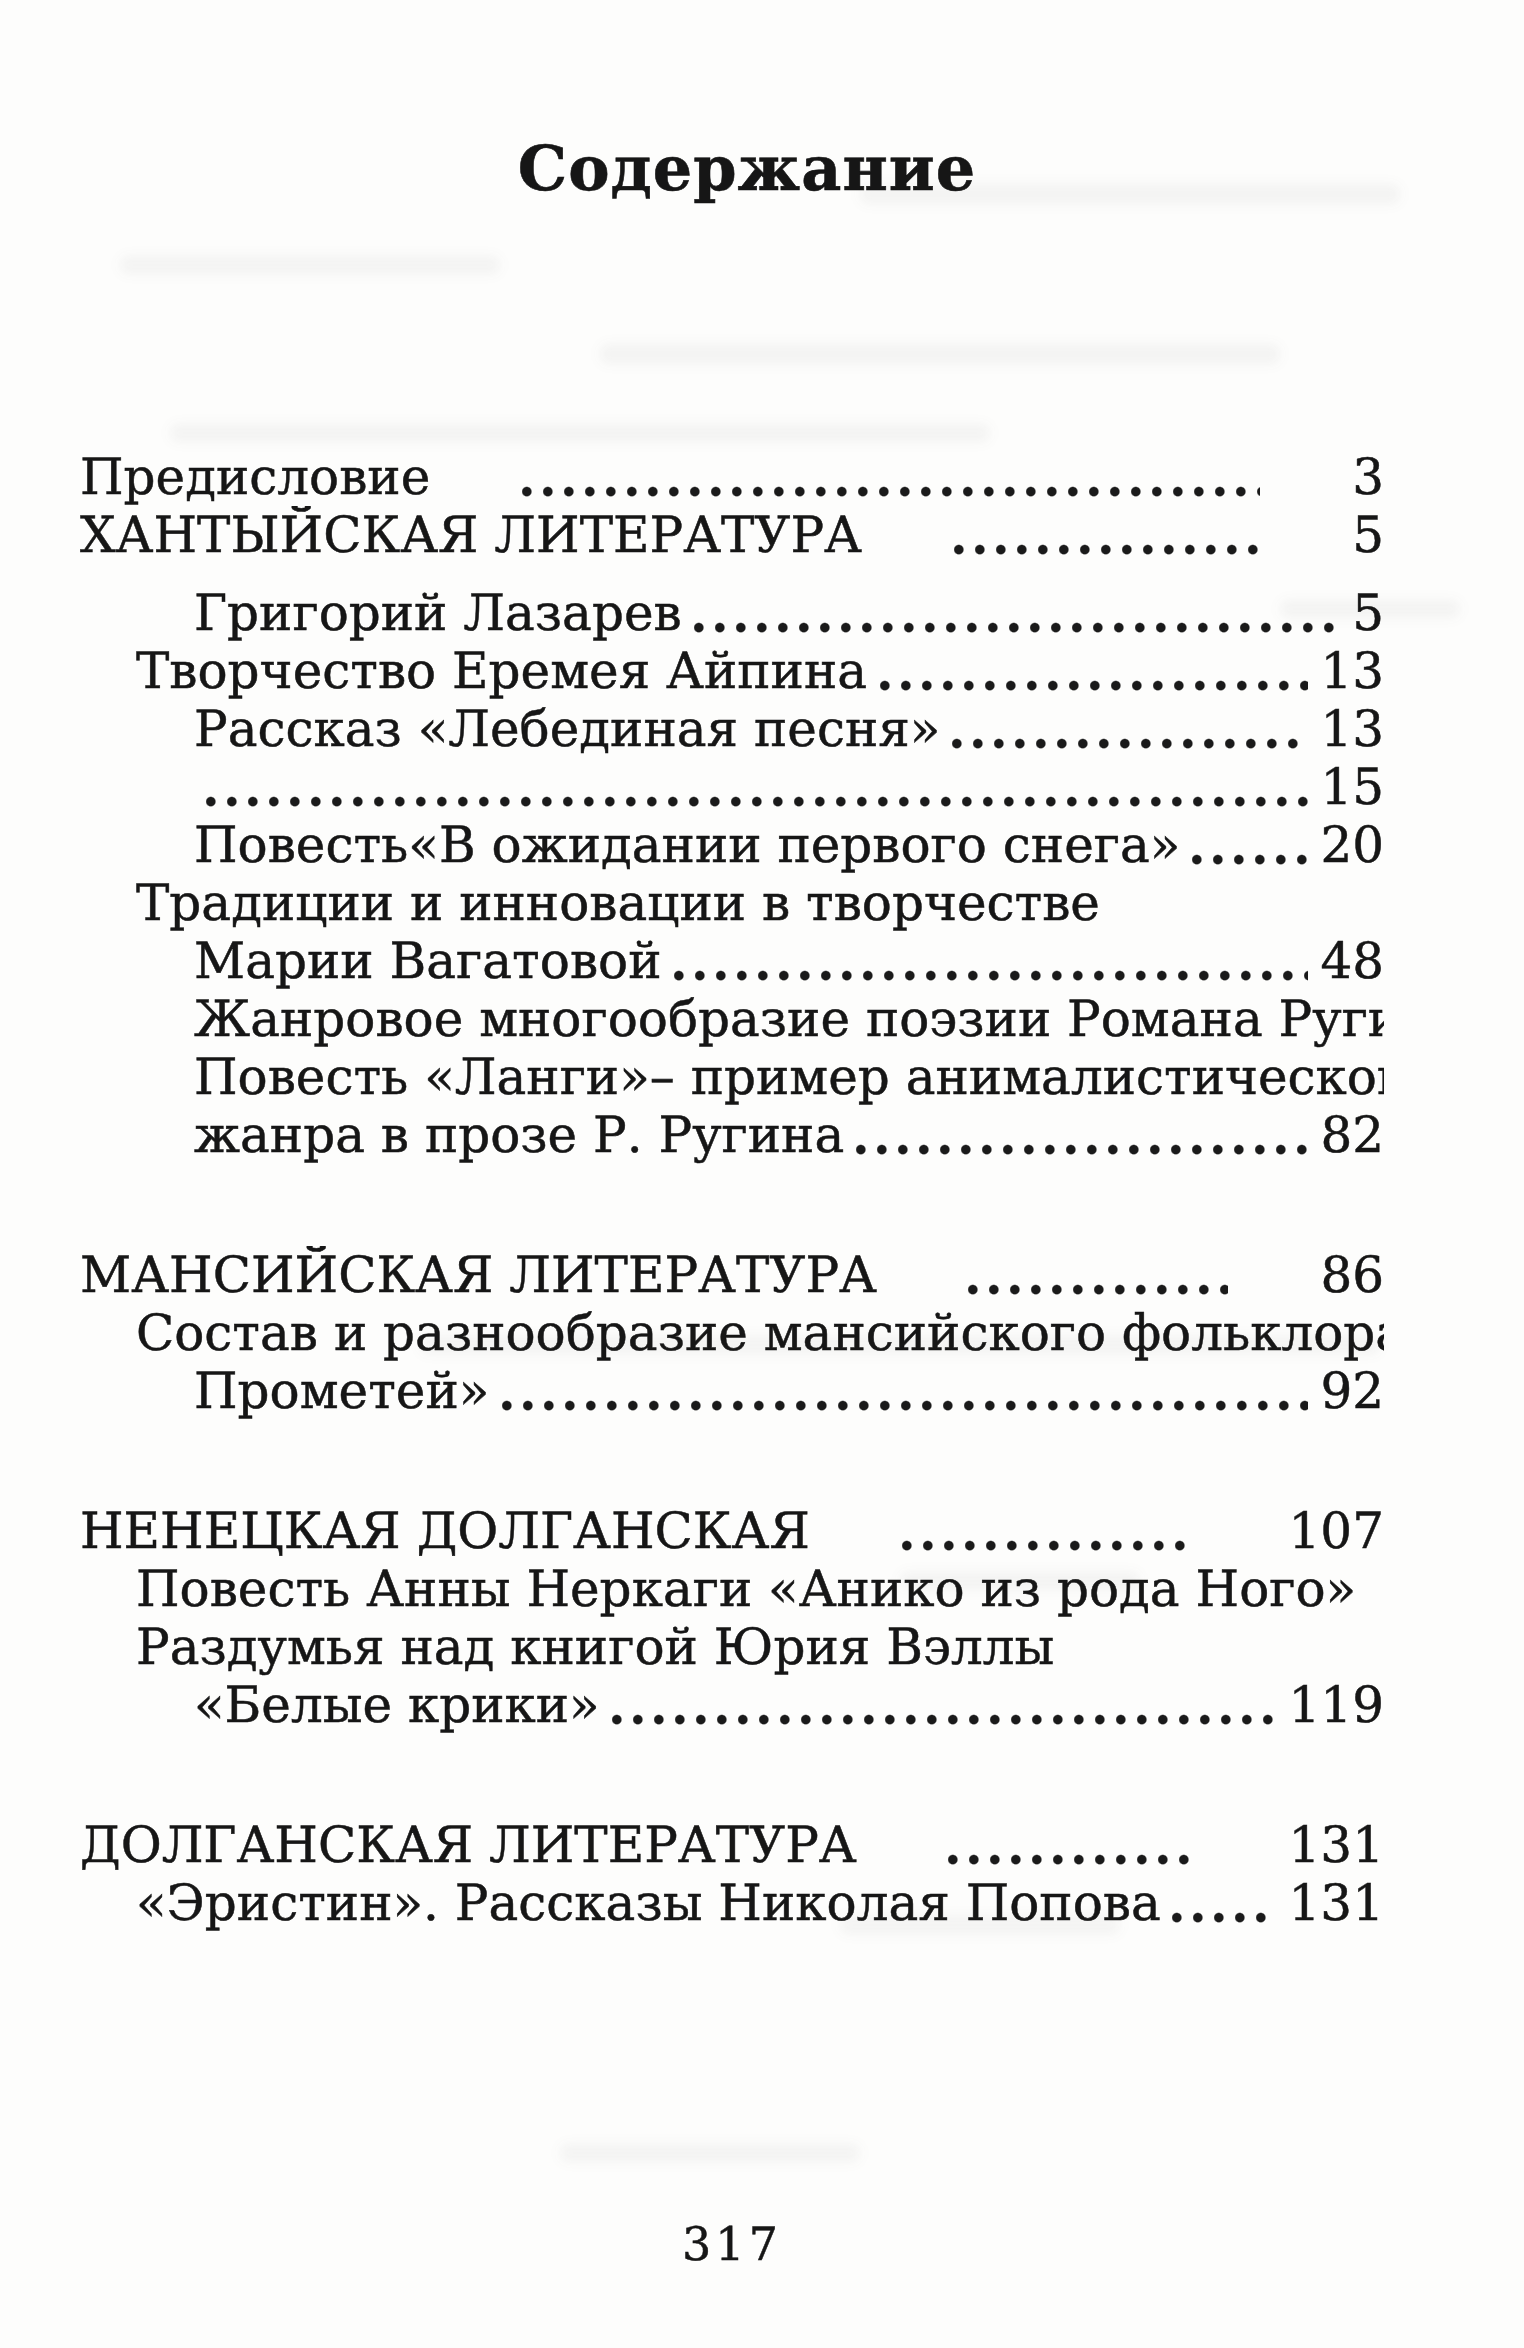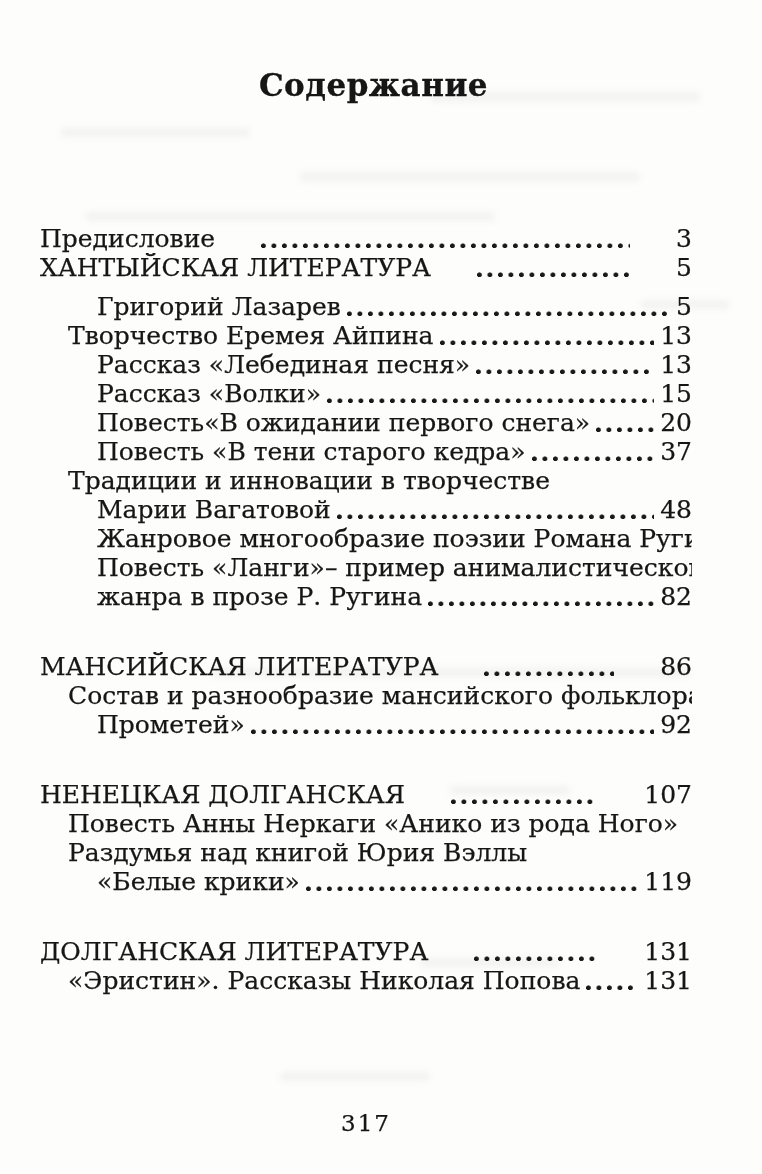--- a/index.html
+++ b/index.html
@@ -124,33 +124,27 @@
         <span class="entry-text">Творчество Еремея Айпина</span>
         <span class="leader"></span>
         <span class="pagenum">13</span>
       </div>
       <div class="row indent-2">
         <span class="entry-text">Рассказ «Лебединая песня»</span>
         <span class="leader"></span>
         <span class="pagenum">13</span>
       </div>
       <div class="row indent-2">
-        <span class="entry-text">Рассказ «Волки»</span>
         <span class="leader"></span>
         <span class="pagenum">15</span>
       </div>
       <div class="row indent-2">
         <span class="entry-text">Повесть«В ожидании первого снега»</span>
         <span class="leader"></span>
         <span class="pagenum">20</span>
-      </div>
-      <div class="row indent-2">
-        <span class="entry-text">Повесть «В тени старого кедра»</span>
-        <span class="leader"></span>
-        <span class="pagenum">37</span>
       </div>
       <div class="row indent-1">
         <span class="entry-text">Традиции и инновации в творчестве</span>
         <span class="leader no-dots"></span>
       </div>
       <div class="row indent-2">
         <span class="entry-text">Марии Вагатовой</span>
         <span class="leader"></span>
         <span class="pagenum">48</span>
       </div>

